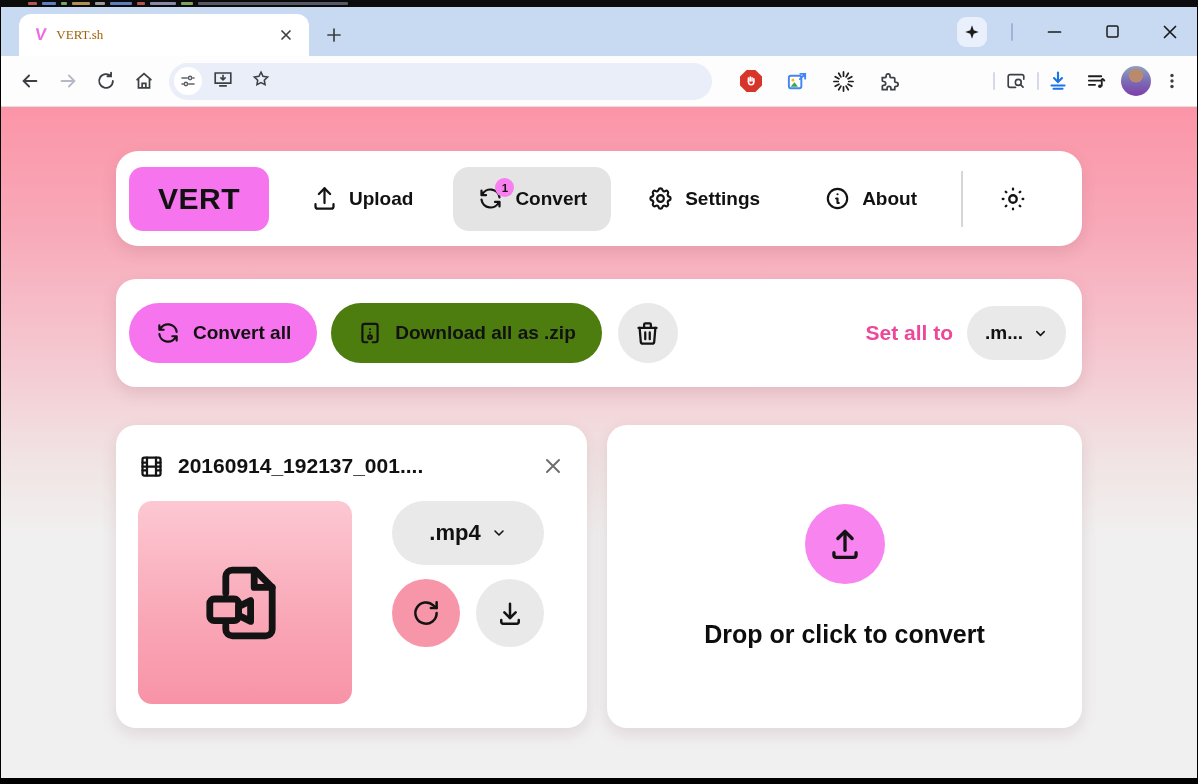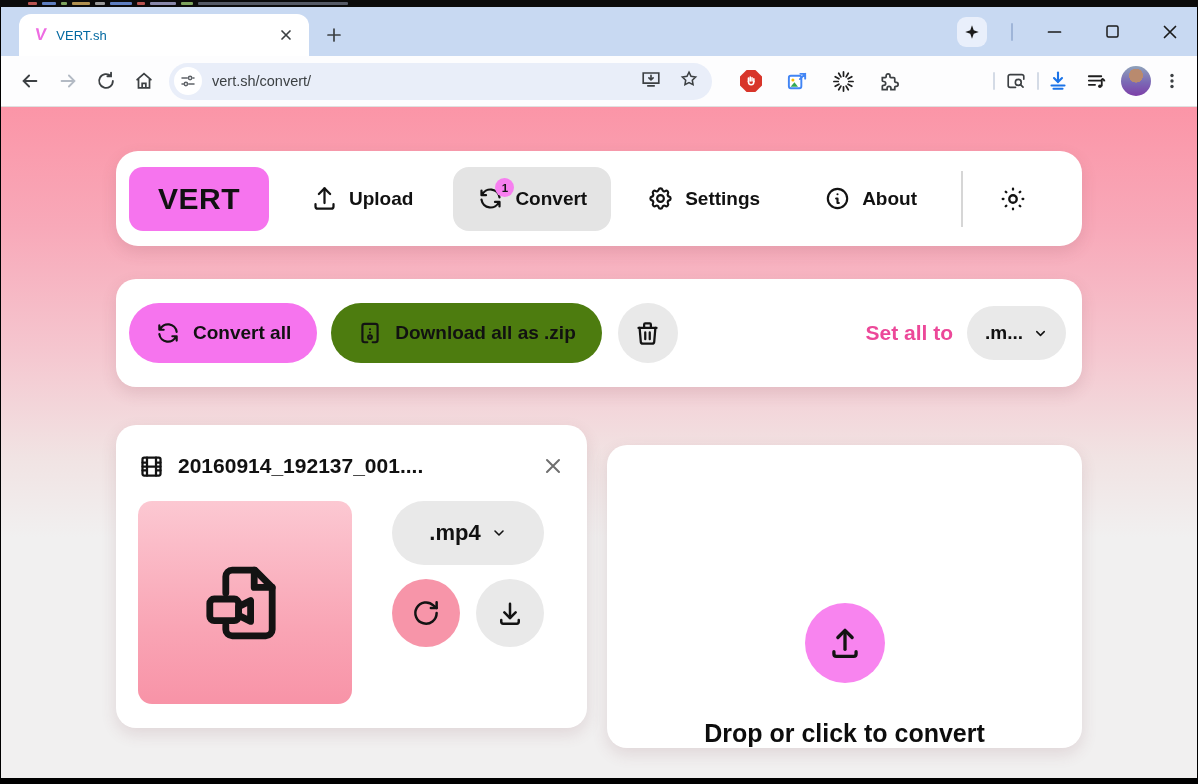--- a/index.html
+++ b/index.html
@@ -8,21 +8,21 @@
   
   .top-sliver{position:absolute;left:0;top:0;width:100%;height:7px;background:#0b0b0b;
     display:flex;align-items:center;gap:5px;padding-left:28px;box-sizing:border-box;overflow:hidden;}
   .speck{height:3px;border-radius:1px;flex:none;}
   
   .browser{position:absolute;left:1px;top:7px;width:1196px;height:774px;background:#fff;}
   .tabstrip{position:relative;height:49px;background:#c8d9f2;}
   .tab{position:absolute;left:18px;top:7px;width:290px;height:42px;background:#fff;
     border-radius:12px 12px 0 0;display:flex;align-items:center;padding:0 10px 0 16px;box-sizing:border-box;}
   .favicon{font-weight:900;font-size:17px;color:#ee6ce2;margin-right:10px;transform:skewX(-6deg);}
-  .tab-title{font-size:13px;color:#0369a1;flex:1;}
+  .tab-title{font-size:13px;color:#a16207;flex:1;font-family:Liberation Serif, serif;}
   .iconline{stroke:#3c4043;stroke-width:1.7;fill:none;stroke-linecap:round;}
   .tab-close,.newtab{display:grid;place-items:center;width:26px;height:26px;border-radius:50%;cursor:pointer;}
   .newtab{position:absolute;left:320px;top:15px;}
   .tab-right{position:absolute;right:10px;top:0;height:49px;display:flex;align-items:center;gap:24px;}
   .sparkle-btn{width:30px;height:30px;border-radius:9px;background:#e9effb;display:grid;place-items:center;}
   .frame-sep{width:2px;height:18px;background:#9fb5d8;border-radius:1px;}
   .winbtn{display:grid;place-items:center;width:34px;height:34px;}
   
   .toolbar{height:51px;background:#fdfdfe;border-bottom:1px solid #e0e0e0;
     display:flex;align-items:center;padding:0 10px;box-sizing:border-box;}
@@ -72,21 +72,21 @@
   .thumb{width:214px;height:203px;border-radius:14px;flex:none;display:grid;place-items:center;
     background:linear-gradient(180deg,#fcc8d2 0%,#f9a5b5 62%,#f893a7 100%);}
   .filecol{display:flex;flex-direction:column;gap:14px;}
   .fmtbig{height:64px;width:152px;border-radius:999px;background:#e9e9e9;display:flex;align-items:center;
     justify-content:center;gap:10px;font-size:22px;font-weight:600;color:#111;box-sizing:border-box;cursor:pointer;}
   .circ{width:68px;height:68px;border-radius:50%;display:grid;place-items:center;cursor:pointer;}
   .circ.pink{background:#f795a9;}
   .circ.gray{background:#e9e9e9;}
   
   .dropcard{flex:1;height:303px;border-radius:20px;display:flex;flex-direction:column;
-    align-items:center;justify-content:flex-end;gap:36px;cursor:pointer;margin-top:20px;}
+    align-items:center;justify-content:center;gap:36px;cursor:pointer;}
   .dropcircle{width:80px;height:80px;border-radius:50%;background:#f884ef;display:grid;place-items:center;}
   .droplabel{font-size:25px;font-weight:800;color:#0d0d0d;}
   .blk{stroke:#131313;fill:none;stroke-linecap:round;stroke-linejoin:round;}
   .bottom-edge{position:absolute;left:0;bottom:0;width:100%;height:3px;background:#000;}
 </style>
 </head>
 <body>
 
 <div class="screen">
 
@@ -173,21 +173,20 @@
               <g class="iconline" style="stroke:#5f6368;stroke-width:2">
             <path d="M4 8h7"></path>
                 <circle cx="14.8" cy="8" r="2.2"></circle>
                 <path d="M18.5 8H20"></path>
             <path d="M4 16h1.8"></path>
                 <circle cx="9.2" cy="16" r="2.2"></circle>
                 <path d="M13 16h7"></path>
               </g>
             </svg>
         </span>
-        <span class="url">vert.sh/convert/</span>
         <div class="omni-icons">
           <span>
             <svg width="22" height="22" viewBox="0 0 24 24">
                 <g class="iconline" style="stroke:#3c4043;stroke-width:1.8">
               <path d="M3.5 5.5h17v11h-17zM12 8v5M9.7 10.7l2.3 2.3 2.3-2.3M8.5 19.5h7"></path>
                 </g>
               </svg>
           </span>
           <span>
             <svg width="22" height="22" viewBox="0 0 24 24">

